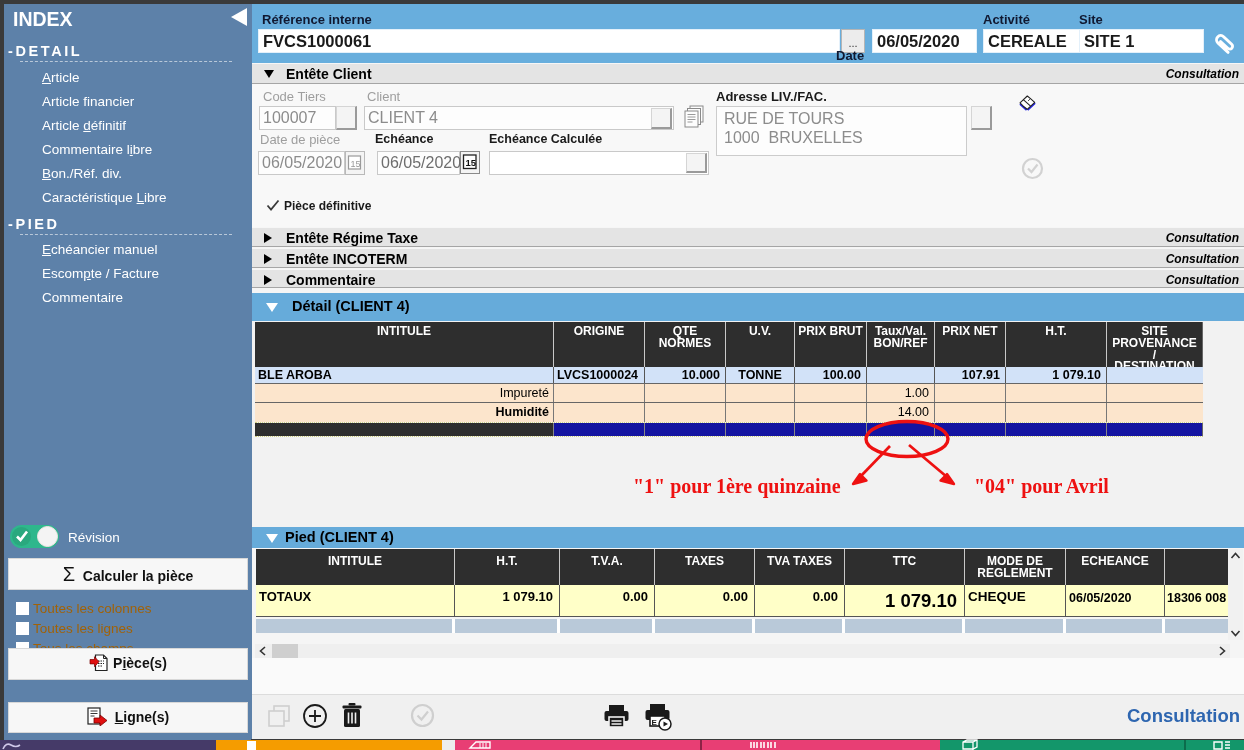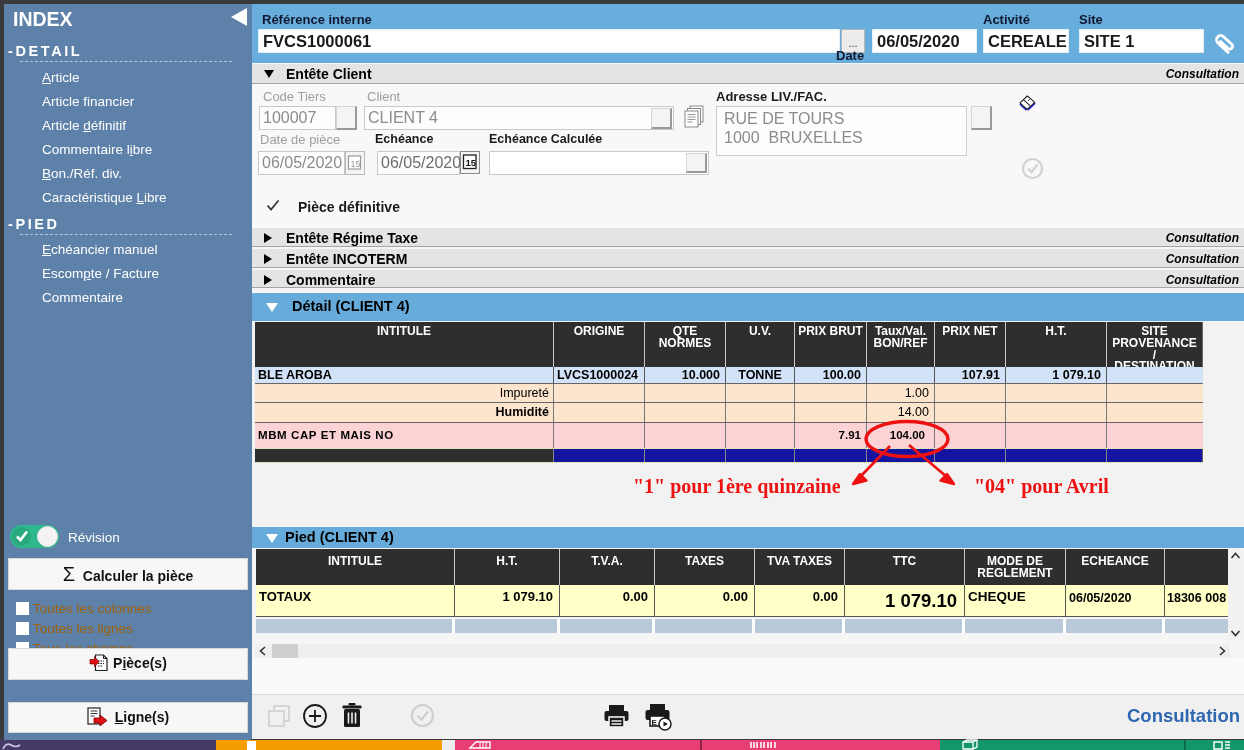--- a/index.html
+++ b/index.html
@@ -108,21 +108,21 @@
         <path d="M7 11 h6 v-3 l7 5.5 l-7 5.5 v-3 h-6 z" fill="#e01010" stroke="#7a0000" stroke-width="0.8"></path>
       </svg> <u>L</u>igne(s)</div>
 
   <div class="abs" id="topbar"></div>
   <div class="abs tb-lbl" style="left:262px;">Référence interne</div>
   <div class="abs tb-input" style="left:258px; width:582px;">FVCS1000061</div>
   <div class="abs" style="left:841px; top:29px; width:24px; height:24px; background:#ececec; border:1px solid #b5b5b5; font-size:11px; text-align:center; line-height:26px; color:#333;">...</div>
   <div class="abs tb-lbl" style="left:836px;margin-top:36px;">Date</div>
   <div class="abs tb-input" style="left:872px; width:105px;">06/05/2020</div>
   <div class="abs tb-lbl" style="left:983px;">Activité</div>
-  <div class="abs tb-input" style="left:983px; width:86px;">CEREALE</div>
+  <div class="abs tb-input" style="left:983px; width:112px;">CEREALE</div>
   <div class="abs tb-lbl" style="left:1079px;">Site</div>
   <div class="abs tb-input" style="left:1079px; width:125px;">SITE 1</div>
   <svg class="abs" style="left:1210px; top:29px;" width="30" height="30" viewBox="0 0 30 30">
     <g transform="rotate(-47 15 15)">
       <path d="M11 23 V9 a4.2 4.2 0 0 1 8.4 0 v11 a2.8 2.8 0 0 1 -5.6 0 V10" fill="none" stroke="#fff" stroke-width="2.9" stroke-linecap="round"></path>
     </g>
   </svg>
 
   <div class="abs sec-hdr" style="top:63px; height:21px;">
     <div class="tri tri-d"></div>
@@ -172,21 +172,21 @@
     <path d="M6.3 5.7 L13.6 12.1" stroke="#222" stroke-width="1.1"></path>
     <path d="M13.5 4.6 L11 7" stroke="#222" stroke-width="0.8"></path>
   </svg>
   <svg class="abs" style="left:1021px; top:157px;" width="23" height="23" viewBox="0 0 23 23">
     <circle cx="11.5" cy="11.5" r="9.5" fill="none" stroke="#d2d2d2" stroke-width="2.2"></circle>
     <path d="M7 11.5 L10.5 15 L16.5 7.5" fill="none" stroke="#d2d2d2" stroke-width="2.2"></path>
   </svg>
   <svg class="abs" style="left:266px; top:199px;" width="14" height="13" viewBox="0 0 14 13">
       <path d="M1.5 6.5 L5 10.5 L12.5 1.5" stroke="#3a3a3a" stroke-width="1.8" fill="none"></path>
     </svg>
-  <div class="abs blbl" style="left:298px; top:199px; font-size:14px;">Pièce définitive</div>
+  <div class="abs blbl" style="left:284px; top:199px; font-size:12px;">Pièce définitive</div>
 
   <div class="abs sec-hdr" style="top:227px; height:20px;">
     <div class="tri tri-r" style="top:5px;"></div>
       <div class="t">Entête Régime Taxe</div>
       <div class="cons">Consultation</div>
   </div>
   <div class="abs sec-hdr" style="top:248px; height:20px;">
     <div class="tri tri-r" style="top:5px;"></div>
       <div class="t">Entête INCOTERM</div>
       <div class="cons">Consultation</div>
@@ -236,31 +236,20 @@
       <div style="width:101px; border-right:1px solid #777;"></div>
       <div style="width:95px;"></div>
     </div>
     <div class="drow" style="height:19px; background:#fce5cc; font-size:12.5px; line-height:18px;">
       <div class="num" style="width:299px; padding:0 4px; border-right:1px solid #777;font-weight:bold;">Humidité</div>
       <div style="width:91px; border-right:1px solid #777;"></div>
       <div style="width:81px; border-right:1px solid #777;"></div>
       <div style="width:69px; border-right:1px solid #777;"></div>
       <div style="width:72px; border-right:1px solid #777;"></div>
       <div class="num" style="width:68px; padding:0 5px; border-right:1px solid #777;">14.00</div>
-      <div style="width:71px; border-right:1px solid #777;"></div>
-      <div style="width:101px; border-right:1px solid #777;"></div>
-      <div style="width:95px;"></div>
-    </div>
-    <div class="drow" style="height:26px; background:#fcd3d5; font-weight:bold; font-size:11.5px; line-height:25px; border-top:1px solid #666;">
-      <div style="width:299px; padding:0 3px; letter-spacing:0.6px; border-right:1px solid #777;">MBM CAP ET MAIS NO</div>
-      <div style="width:91px; border-right:1px solid #777;"></div>
-      <div style="width:81px; border-right:1px solid #777;"></div>
-      <div style="width:69px; border-right:1px solid #777;"></div>
-      <div class="num" style="width:72px; padding:0 5px; border-right:1px solid #777;">7.91</div>
-      <div class="num" style="width:68px; padding:0 9px; border-right:1px solid #777;">104.00</div>
       <div style="width:71px; border-right:1px solid #777;"></div>
       <div style="width:101px; border-right:1px solid #777;"></div>
       <div style="width:95px;"></div>
     </div>
     <div class="drow" style="height:15px; border-top:1px dotted #cfcf80; border-bottom:1px dotted #cfcf80;">
       <div style="width:299px; background:#2e2e2e; border-right:1px solid #888;"></div>
       <div style="width:91px; background:#1414a0; border-right:1px solid #888;"></div>
       <div style="width:81px; background:#1414a0; border-right:1px solid #888;"></div>
       <div style="width:69px; background:#1414a0; border-right:1px solid #888;"></div>
       <div style="width:72px; background:#1414a0; border-right:1px solid #888;"></div>

